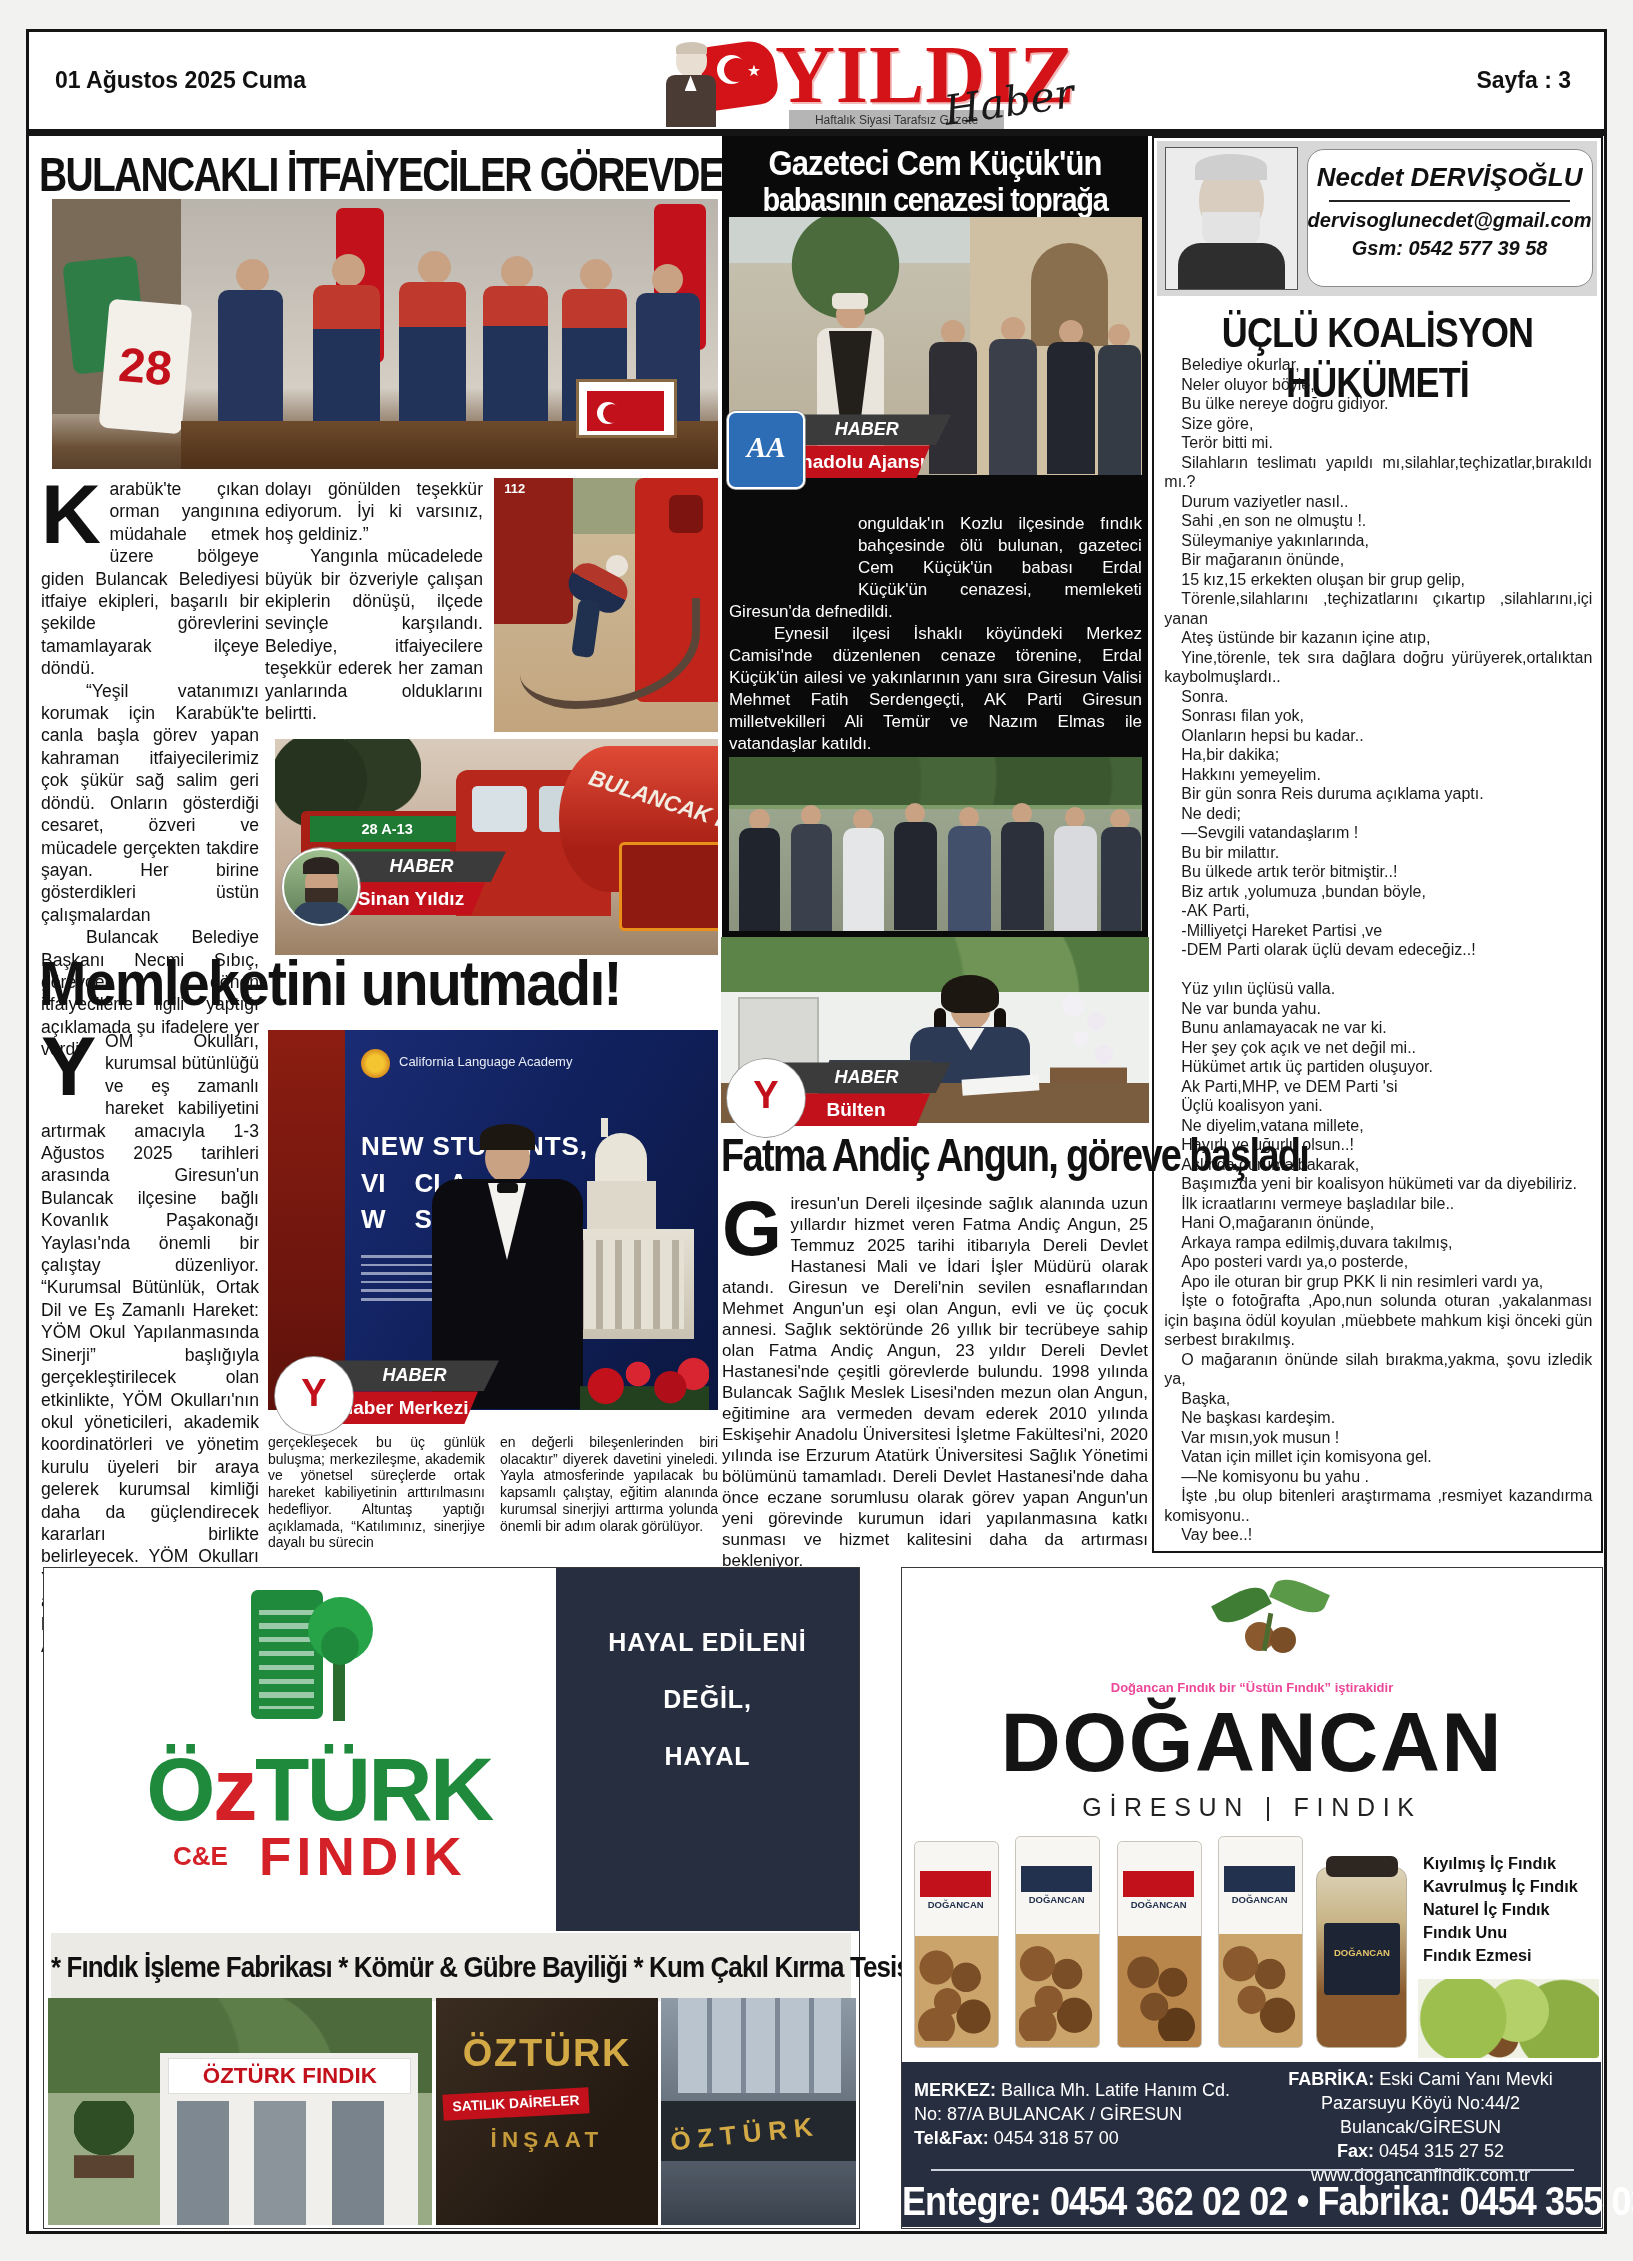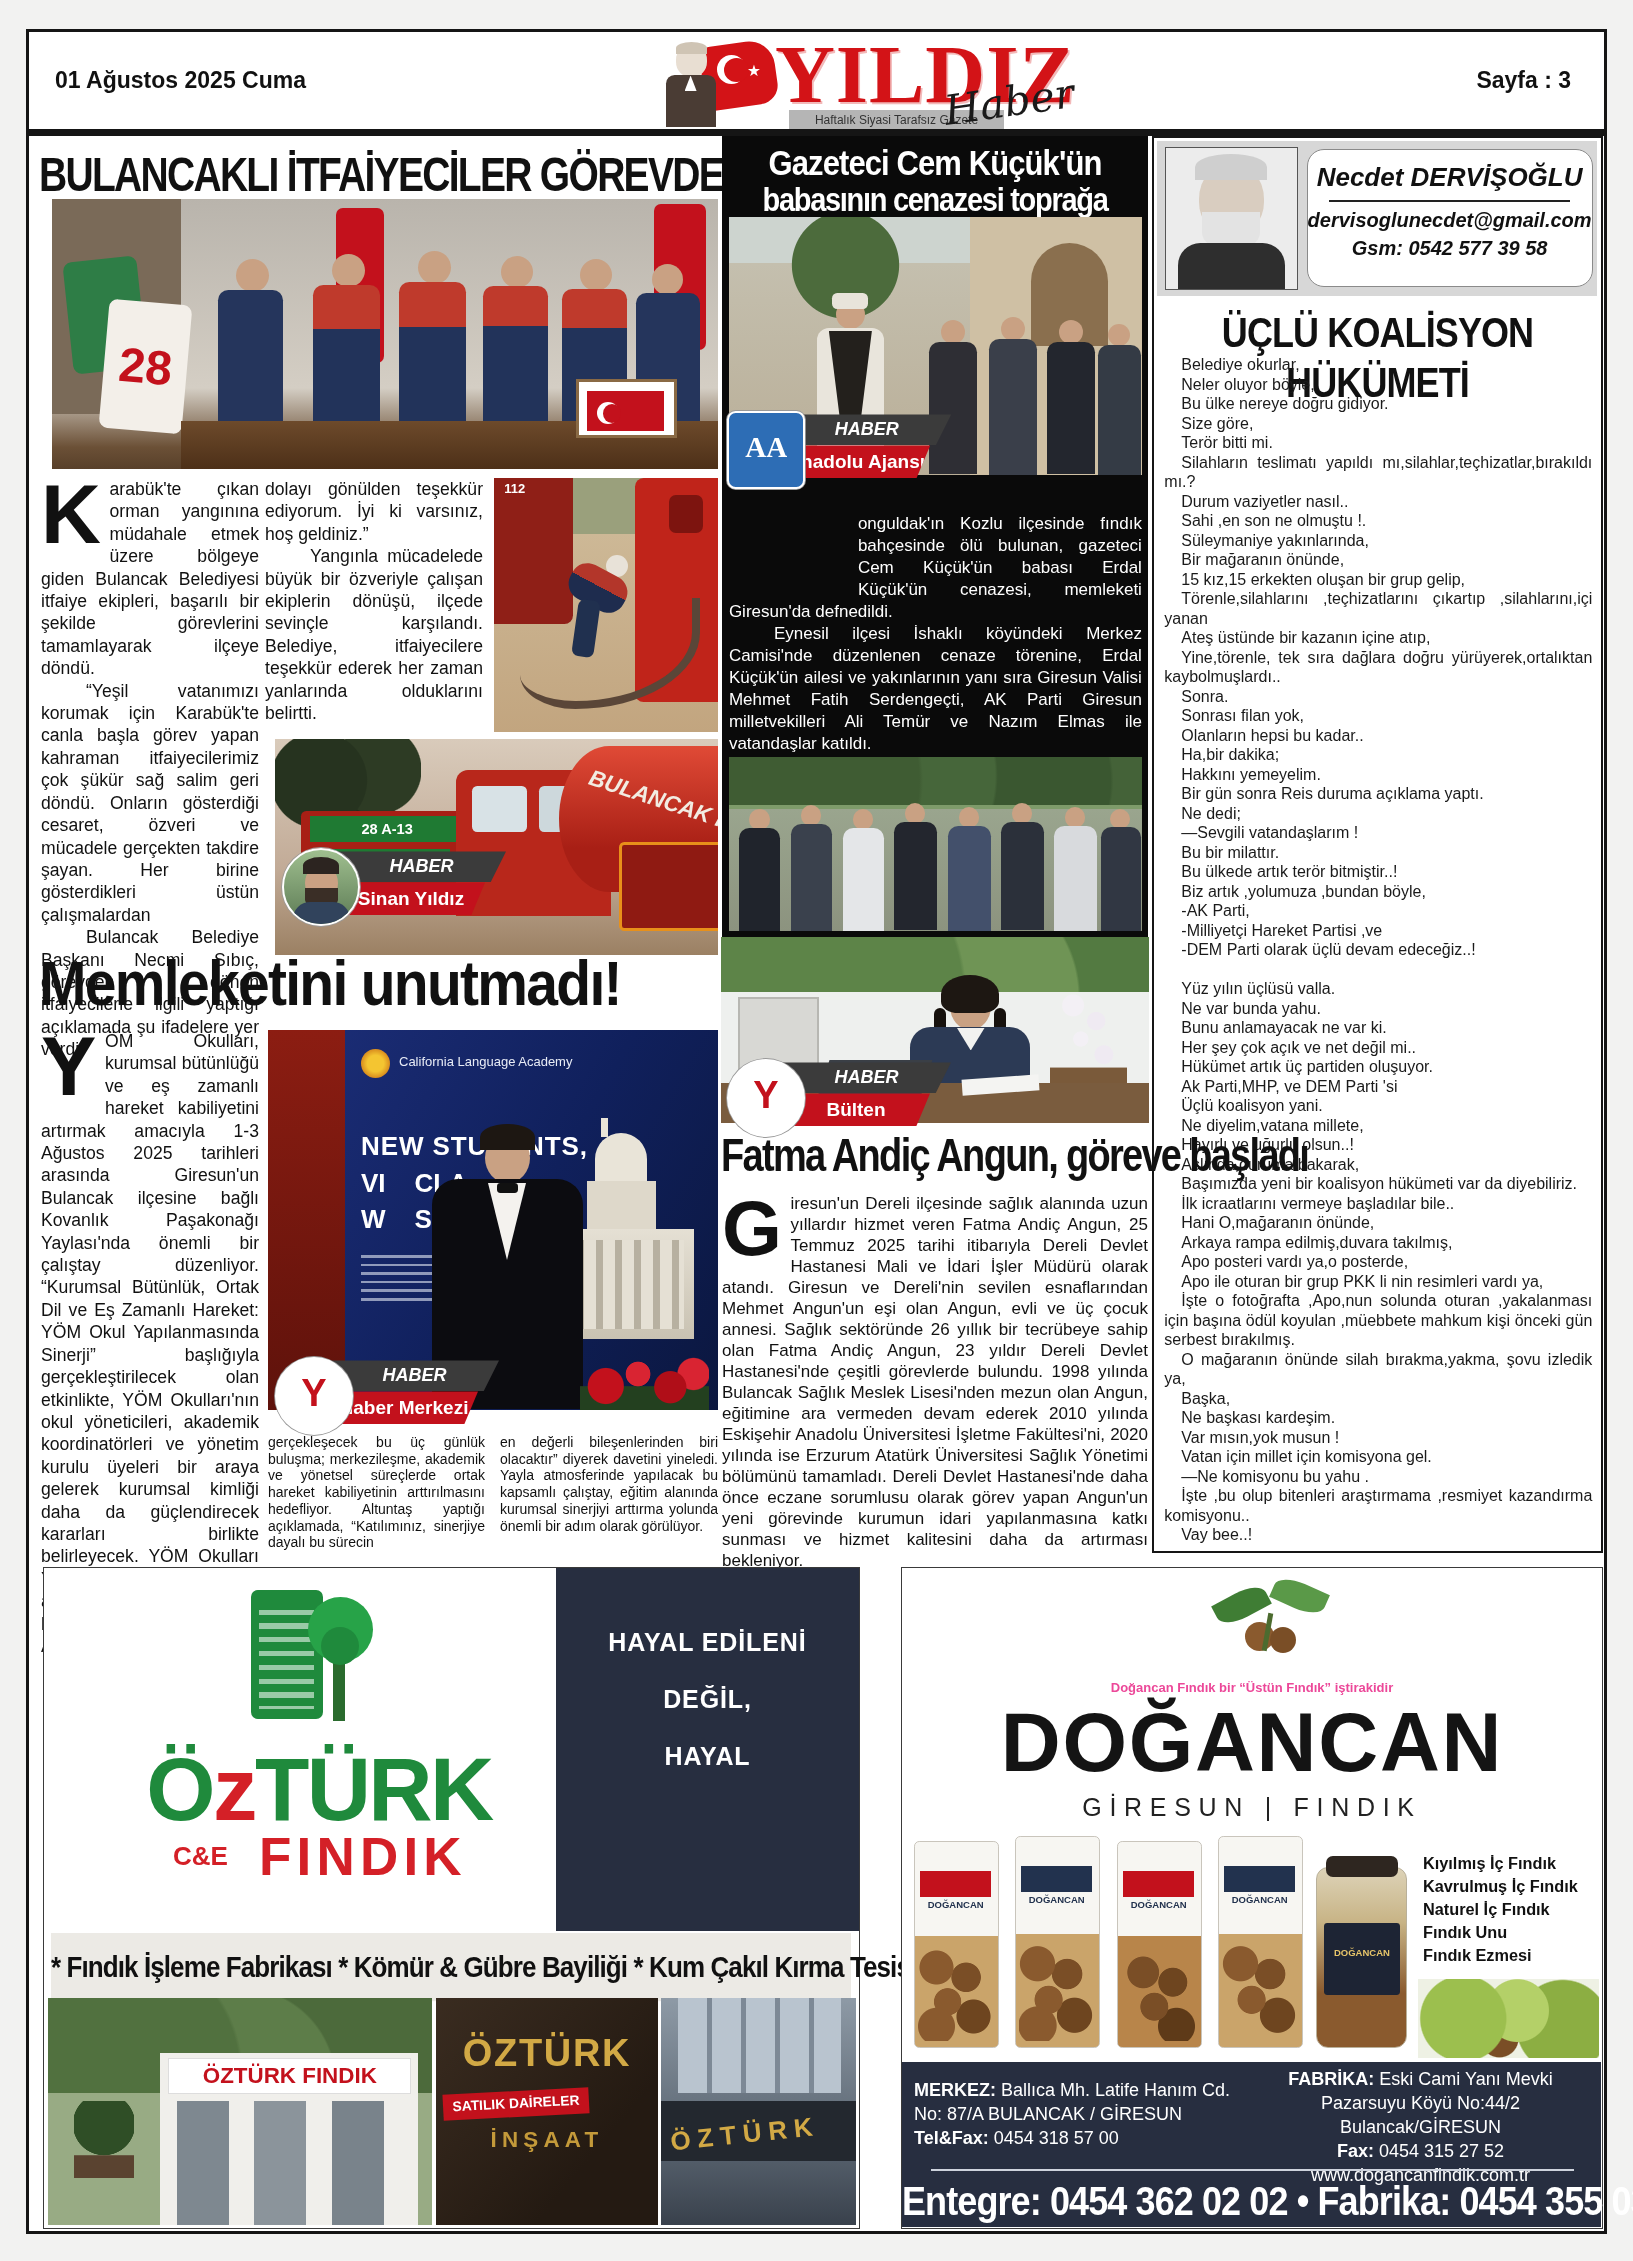--- a/index.html
+++ b/index.html
@@ -13,21 +13,21 @@
   .dcg{float:left;width:129px;height:69px;}
   .para{margin:0;}
   .pind{text-indent:45px;}
   .headline{font-weight:900;letter-spacing:-1.7px;transform-origin:top left;white-space:nowrap;}
   
   .badge{position:absolute;height:72px;}
   .badge .bars{position:absolute;left:55px;top:3.4px;}
   .badge .bar-tag{width:169px;height:31px;background:#3b3b3b;color:#fff;font-style:italic;font-weight:bold;font-size:18px;line-height:31px;text-align:center;clip-path:polygon(0 0,100% 0,calc(100% - 15.5px) 100%,0 100%);}
   .badge .bar-name{width:148px;height:33px;background:#c3111c;color:#fff;font-weight:bold;font-size:19px;line-height:33px;text-align:center;clip-path:polygon(0 0,100% 0,calc(100% - 13.8px) 100%,0 100%);}
   .badge .avatar{position:absolute;left:0;top:0;width:74px;height:74px;border-radius:50%;border:2.6px solid #fff;overflow:hidden;background:#cfd8cf;box-shadow:0 0 0 0.9px #999;}
-  .badge .avatar.square{border-radius:8.6px;}
+  .badge .avatar.square{border-radius:8.6px;font-style:italic;}
   .cl-line{text-indent:17px;text-align:justify;}
   .person{position:absolute;}
   .person .hd{position:absolute;border-radius:50%;background:#c9a183;}
   .person .bd{position:absolute;border-radius:10.3px 10.3px 0 0;}
   .addr-line{line-height:24px;}
 </style>
 </head>
 <body>
 
 <div class="frame"></div>

